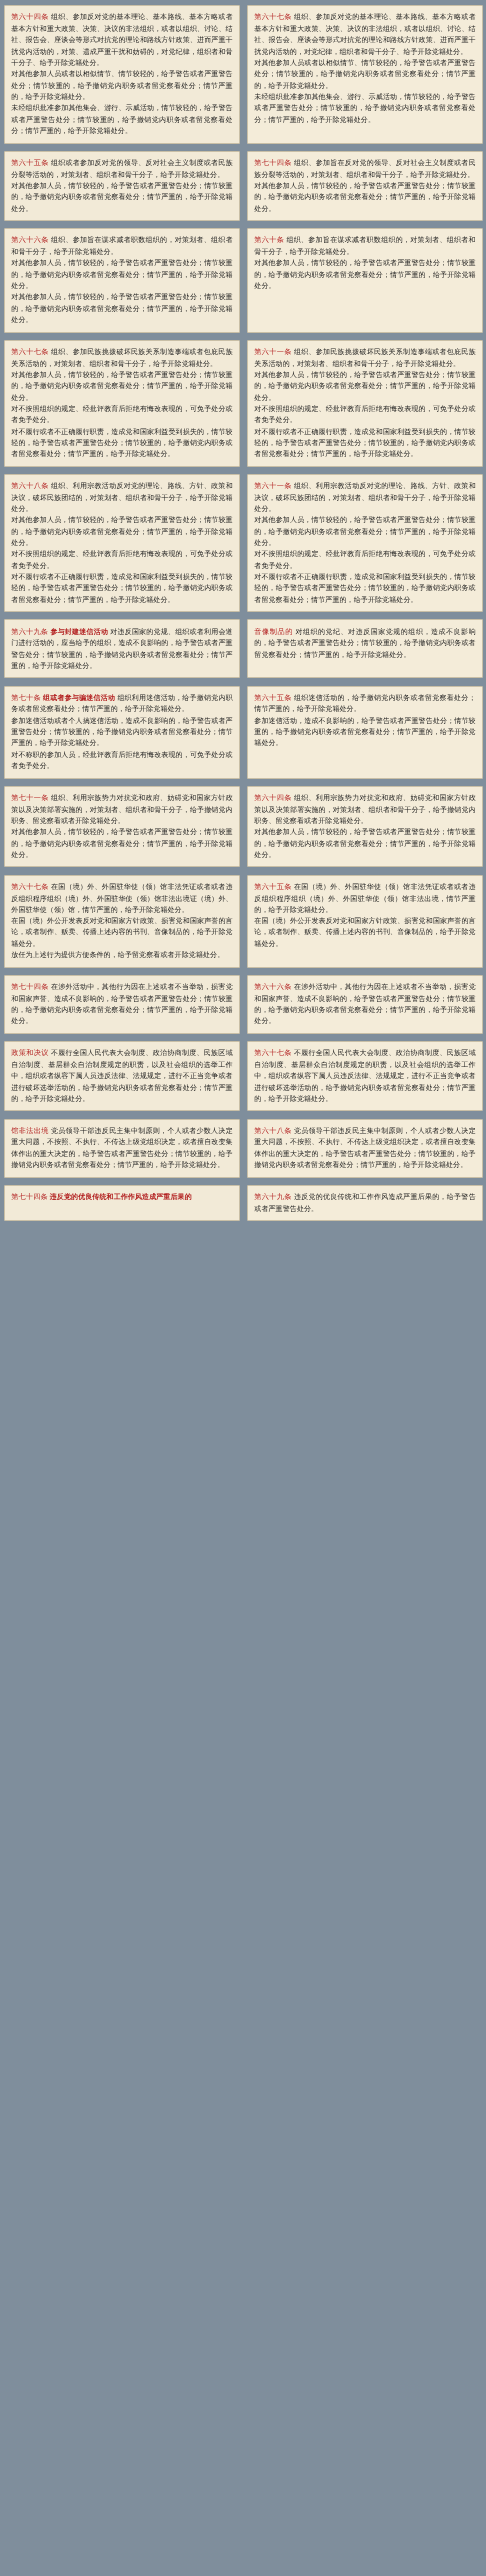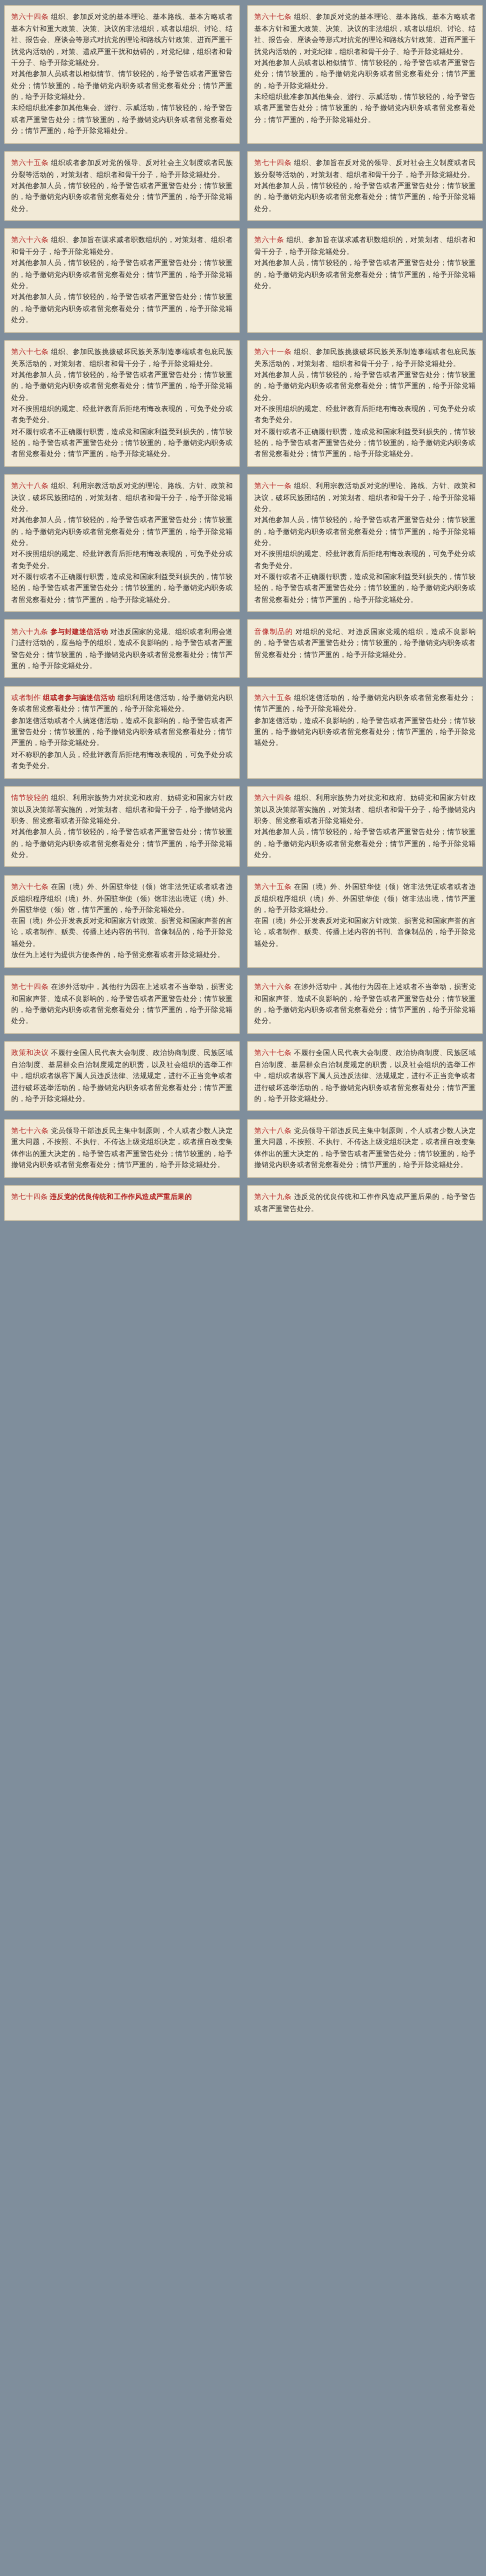--- a/index.html
+++ b/index.html
@@ -147,35 +147,35 @@
       <span class="hl">参与封建迷信活动</span>
       <span class="body-text">对违反国家的党规、组织或者利用会道门进行活动的，应当给予的组织，造成不良影响的，给予警告或者严重警告处分；情节较重的，给予撤销党内职务或者留党察看处分；情节严重的，给予开除党籍处分。</span>
     </div>
 
     <div class="card alt">
       <span class="art">音像制品的</span>
       <span class="body-text">对组织的党纪、对违反国家党规的组织，造成不良影响的，给予警告或者严重警告处分；情节较重的，给予撤销党内职务或者留党察看处分；情节严重的，给予开除党籍处分。</span>
     </div>
 
     <div class="card">
-      <span class="art">或者制作</span>
+      <span class="art">第七十条</span>
       <span class="hl">组或者参与骗迷信活动</span>
       <span class="body-text">组织利用迷信活动，给予撤销党内职务或者留党察看处分；情节严重的，给予开除党籍处分。</span>
       <p class="para">参加迷信活动或者个人搞迷信活动，造成不良影响的，给予警告或者严重警告处分；情节较重的，给予撤销党内职务或者留党察看处分；情节严重的，给予开除党籍处分。</p>
       <p class="para">对不称职的参加人员，经批评教育后拒绝有悔改表现的，可免予处分或者免予处分。</p>
     </div>
 
     <div class="card alt">
       <span class="art">第六十五条</span>
       <span class="body-text">组织迷信活动的，给予撤销党内职务或者留党察看处分；情节严重的，给予开除党籍处分。</span>
       <p class="para">参加迷信活动，造成不良影响的，给予警告或者严重警告处分；情节较重的，给予撤销党内职务或者留党察看处分；情节严重的，给予开除党籍处分。</p>
     </div>
 
     <div class="card">
-      <span class="art">情节较轻的</span>
+      <span class="art">第七十一条</span>
       <span class="body-text">组织、利用宗族势力对抗党和政府、妨碍党和国家方针政策以及决策部署实施的，对策划者、组织者和骨干分子，给予撤销党内职务、留党察看或者开除党籍处分。</span>
       <p class="para">对其他参加人员，情节较轻的，给予警告或者严重警告处分；情节较重的，给予撤销党内职务或者留党察看处分；情节严重的，给予开除党籍处分。</p>
     </div>
 
     <div class="card alt">
       <span class="art">第六十四条</span>
       <span class="body-text">组织、利用宗族势力对抗党和政府、妨碍党和国家方针政策以及决策部署实施的，对策划者、组织者和骨干分子，给予撤销党内职务、留党察看或者开除党籍处分。</span>
       <p class="para">对其他参加人员，情节较轻的，给予警告或者严重警告处分；情节较重的，给予撤销党内职务或者留党察看处分；情节严重的，给予开除党籍处分。</p>
     </div>
 
@@ -206,21 +206,21 @@
       <span class="art">政策和决议</span>
       <span class="body-text">不履行全国人民代表大会制度、政治协商制度、民族区域自治制度、基层群众自治制度规定的职责，以及社会组织的选举工作中，组织或者纵容下属人员违反法律、法规规定，进行不正当竞争或者进行破坏选举活动的，给予撤销党内职务或者留党察看处分；情节严重的，给予开除党籍处分。</span>
     </div>
 
     <div class="card alt">
       <span class="art">第六十七条</span>
       <span class="body-text">不履行全国人民代表大会制度、政治协商制度、民族区域自治制度、基层群众自治制度规定的职责，以及社会组织的选举工作中，组织或者纵容下属人员违反法律、法规规定，进行不正当竞争或者进行破坏选举活动的，给予撤销党内职务或者留党察看处分；情节严重的，给予开除党籍处分。</span>
     </div>
 
     <div class="card">
-      <span class="art">第七十六条</span>
+      <span class="art">馆非法出境</span>
       <span class="body-text">党员领导干部违反民主集中制原则，个人或者少数人决定重大问题，不按照、不执行、不传达上级党组织决定，或者擅自改变集体作出的重大决定的，给予警告或者严重警告处分；情节较重的，给予撤销党内职务或者留党察看处分；情节严重的，给予开除党籍处分。</span>
     </div>
 
     <div class="card alt">
       <span class="art">第六十八条</span>
       <span class="body-text">党员领导干部违反民主集中制原则，个人或者少数人决定重大问题，不按照、不执行、不传达上级党组织决定，或者擅自改变集体作出的重大决定的，给予警告或者严重警告处分；情节较重的，给予撤销党内职务或者留党察看处分；情节严重的，给予开除党籍处分。</span>
     </div>
 
     <div class="card">
       <span class="art">第七十四条</span>

